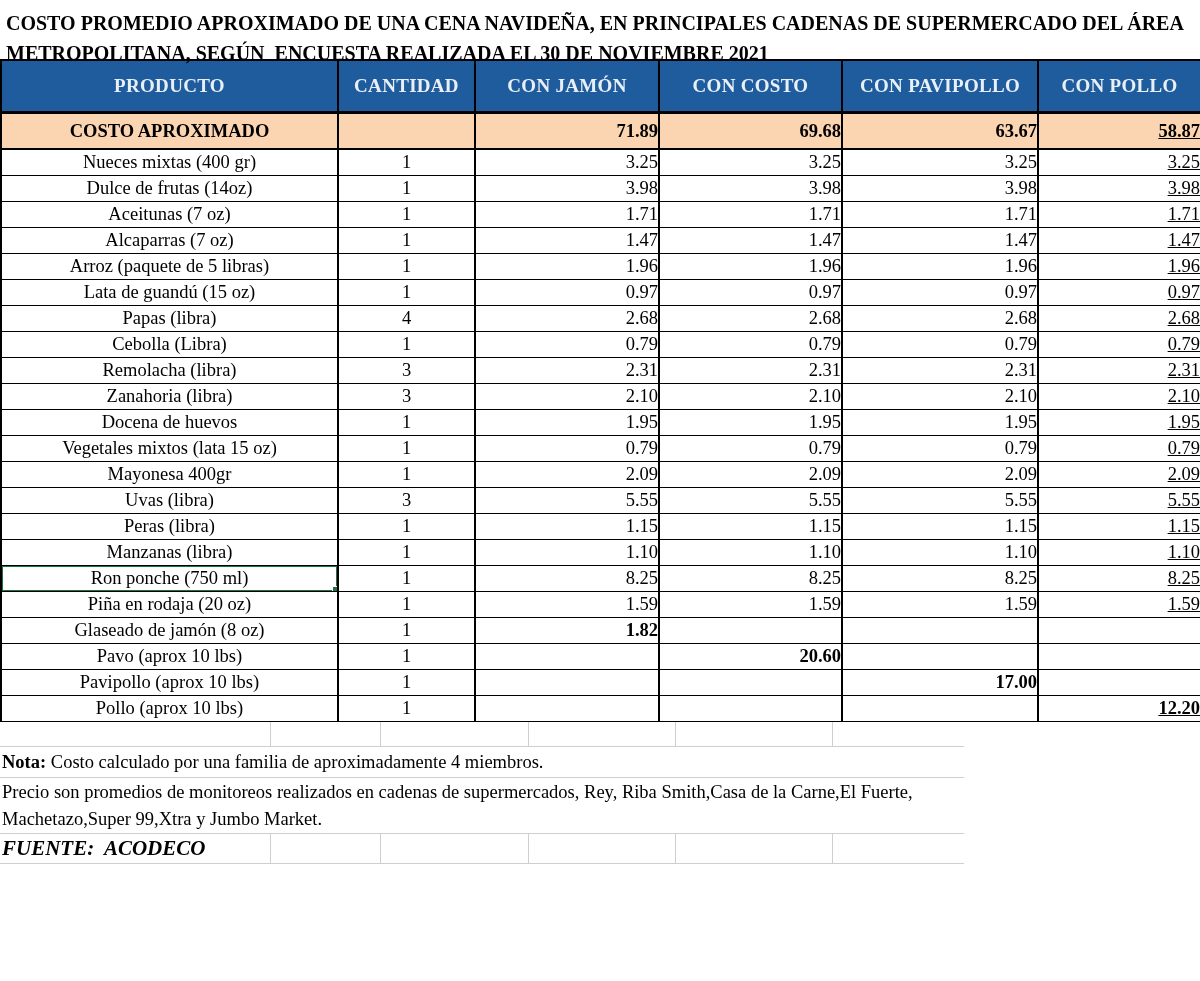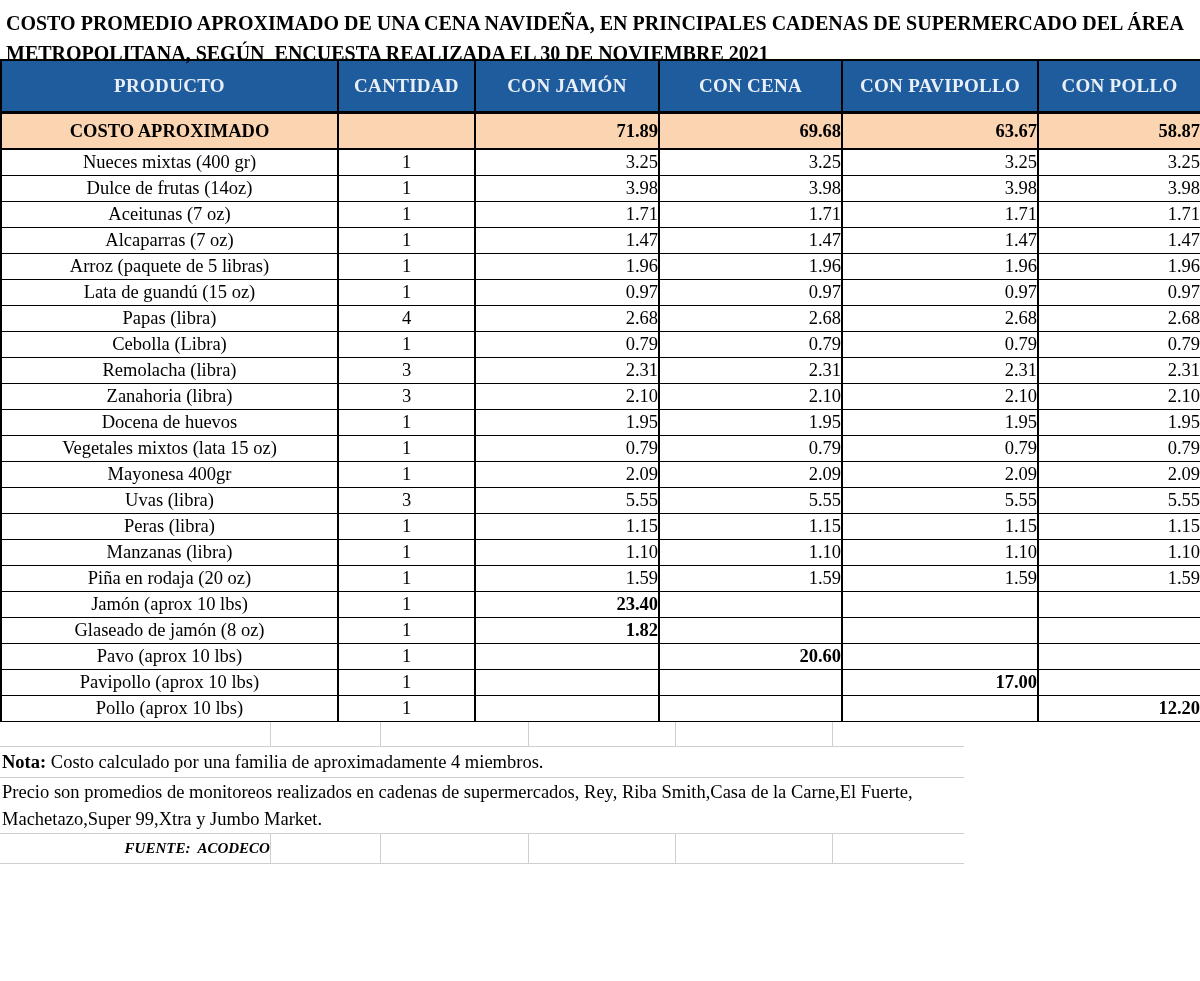--- a/index.html
+++ b/index.html
@@ -60,21 +60,21 @@
   tr.summary td{
     background:var(--summary-bg);
     font-weight:bold;
     height:34px;
     border-top:3px solid var(--border);
     border-bottom:2px solid var(--border);
   }
   td.c-prod{text-align:center;padding-left:6px;position:relative;}
   td.c-qty{text-align:center;}
   td.c-val{text-align:right;padding-right:10px;}
-  td.c-last{padding-right:4px;}
+  td.c-last{padding-right:4px;text-decoration:underline;}
   tr.boldvals td.c-val{font-weight:bold;}
   
   td.sel::before{
     content:"";
     position:absolute;inset:-1px;
     border:2px solid var(--sel-green);
     pointer-events:none;
   }
   td.sel::after{
     content:"";
@@ -99,22 +99,22 @@
   .row-nota .lbl{font-weight:bold;}
   .row-precio{
     height:56px;
     border-bottom:1px solid var(--grid);
     font-size:18.5px;line-height:27px;
     padding:1px 17px 0 2px;box-sizing:border-box;
   }
   .row-fuente{height:29px;align-items:center;}
   .row-fuente .fuente-text{
     font-weight:bold;font-style:italic;
-    font-size:15px;line-height:28px;
-    padding-left:2px;white-space:pre;text-align:right;
+    font-size:21px;line-height:28px;
+    padding-left:2px;white-space:pre;
   }
 </style>
 </head>
 <body>
 
 <div class="title">COSTO PROMEDIO APROXIMADO DE UNA CENA NAVIDEÑA, EN PRINCIPALES CADENAS DE SUPERMERCADO DEL ÁREA METROPOLITANA, SEGÚN  ENCUESTA REALIZADA EL 30 DE NOVIEMBRE 2021</div>
 
 <table class="sheet">
   <colgroup>
     <col class="c0">
@@ -122,21 +122,21 @@
       <col class="c2">
       <col class="c3">
       <col class="c4">
       <col class="c5">
   </colgroup>
   <thead>
     <tr>
       <th>PRODUCTO</th>
       <th>CANTIDAD</th>
       <th>CON JAMÓN</th>
-      <th>CON CENA</th>
+      <th>CON COSTO</th>
       <th>CON PAVIPOLLO</th>
       <th>CON POLLO</th>
     </tr>
   </thead>
   <tbody>
     <tr class="summary">
       <td class="c-prod">COSTO APROXIMADO</td>
       <td class="c-qty"></td>
       <td class="c-val">71.89</td>
       <td class="c-val">69.68</td>
@@ -267,34 +267,34 @@
       </tr>
       <tr>
         <td class="c-prod">Manzanas (libra)</td>
         <td class="c-qty">1</td>
         <td class="c-val">1.10</td>
         <td class="c-val">1.10</td>
         <td class="c-val">1.10</td>
         <td class="c-val c-last">1.10</td>
       </tr>
       <tr>
+        <td class="c-prod sel">Ron ponche (750 ml)</td>
+        <td class="c-qty">1</td>
+        <td class="c-val">8.25</td>
+        <td class="c-val">8.25</td>
+        <td class="c-val">8.25</td>
+        <td class="c-val c-last">8.25</td>
+      </tr>
+      <tr>
         <td class="c-prod">Piña en rodaja (20 oz)</td>
         <td class="c-qty">1</td>
         <td class="c-val">1.59</td>
         <td class="c-val">1.59</td>
         <td class="c-val">1.59</td>
         <td class="c-val c-last">1.59</td>
-      </tr>
-      <tr class="boldvals">
-        <td class="c-prod">Jamón (aprox 10 lbs)</td>
-        <td class="c-qty">1</td>
-        <td class="c-val">23.40</td>
-        <td class="c-val"></td>
-        <td class="c-val"></td>
-        <td class="c-val c-last"></td>
       </tr>
       <tr class="boldvals">
         <td class="c-prod">Glaseado de jamón (8 oz)</td>
         <td class="c-qty">1</td>
         <td class="c-val">1.82</td>
         <td class="c-val"></td>
         <td class="c-val"></td>
         <td class="c-val c-last"></td>
       </tr>
       <tr class="boldvals">

